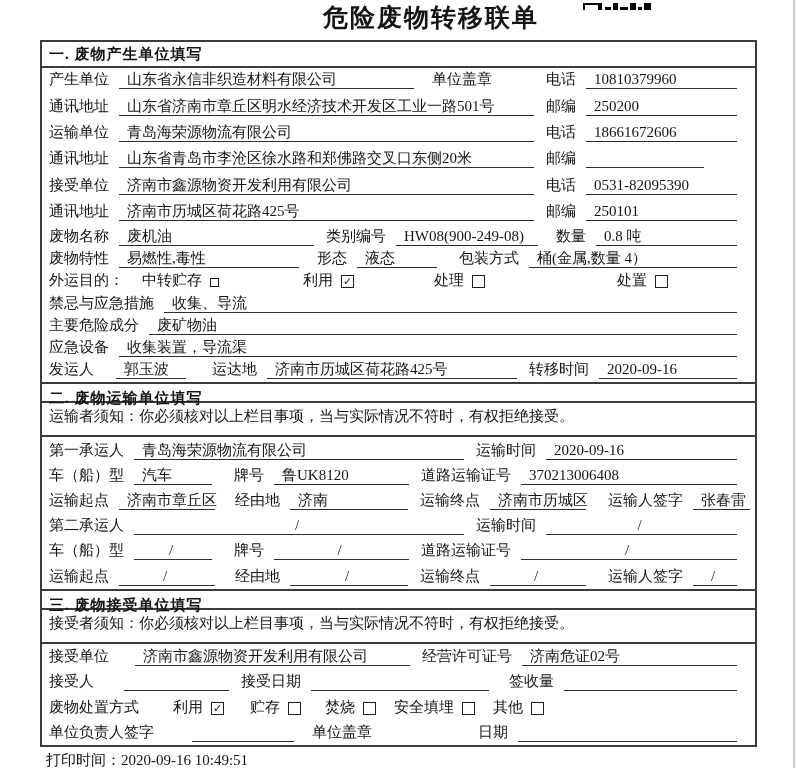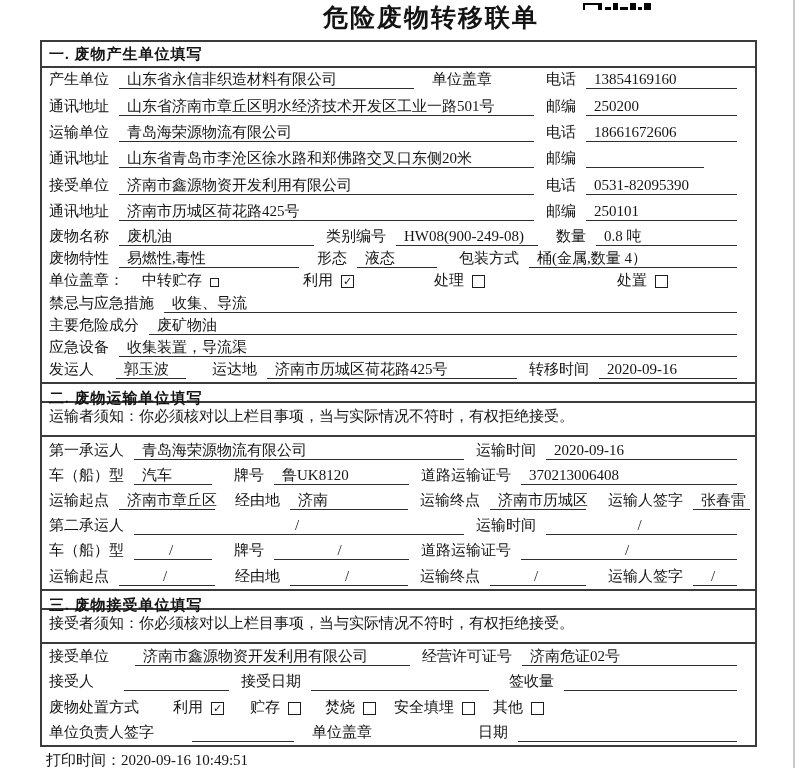--- a/index.html
+++ b/index.html
@@ -90,21 +90,21 @@
       <div class="sec sec1">
         <div class="sec-h">一. 废物产生单位填写</div>
         <div class="r tall">
           <span class="lg" style="display: flex;">
             <span class="lbl">产生单位</span>
             <span class="fld" style="flex: 0 0 295px; width: 295px;">山东省永信非织造材料有限公司</span>
             <span class="txt">单位盖章</span>
           </span>
           <span class="rg" style="display: flex;">
             <span class="lbl">电话</span>
-            <span class="fld flex">13854169160</span>
+            <span class="fld flex">10810379960</span>
           </span>
         </div>
         <div class="r tall">
           <span class="lg" style="display: flex;">
             <span class="lbl">通讯地址</span>
             <span class="fld flex">山东省济南市章丘区明水经济技术开发区工业一路501号</span>
           </span>
           <span class="rg" style="display: flex;">
             <span class="lbl">邮编</span>
             <span class="fld flex">250200</span>
@@ -163,21 +163,21 @@
           <span class="lbl">废物特性</span>
           <span class="fld" style="flex: 0 0 180px; width: 180px;">易燃性,毒性</span>
           <span class="gap" style="width: 6px;"></span>
           <span class="lbl">形态</span>
           <span class="fld" style="flex: 0 0 80px; width: 80px;">液态</span>
           <span class="gap" style="width: 10px;"></span>
           <span class="lbl">包装方式</span>
           <span class="fld flex">桶(金属,数量 4）</span>
         </div>
         <div class="r">
-          <span class="lbl">单位盖章：</span>
+          <span class="lbl">外运目的：</span>
           <span class="gap" style="width: 8px;"></span>
           <span class="chk">
             <span class="chk-lbl">中转贮存</span>
             <span class="box small"></span>
           </span>
           <span class="gap" style="width: 84px;"></span>
           <span class="chk">
             <span class="chk-lbl">利用</span>
             <span class="box">✓</span>
           </span>

